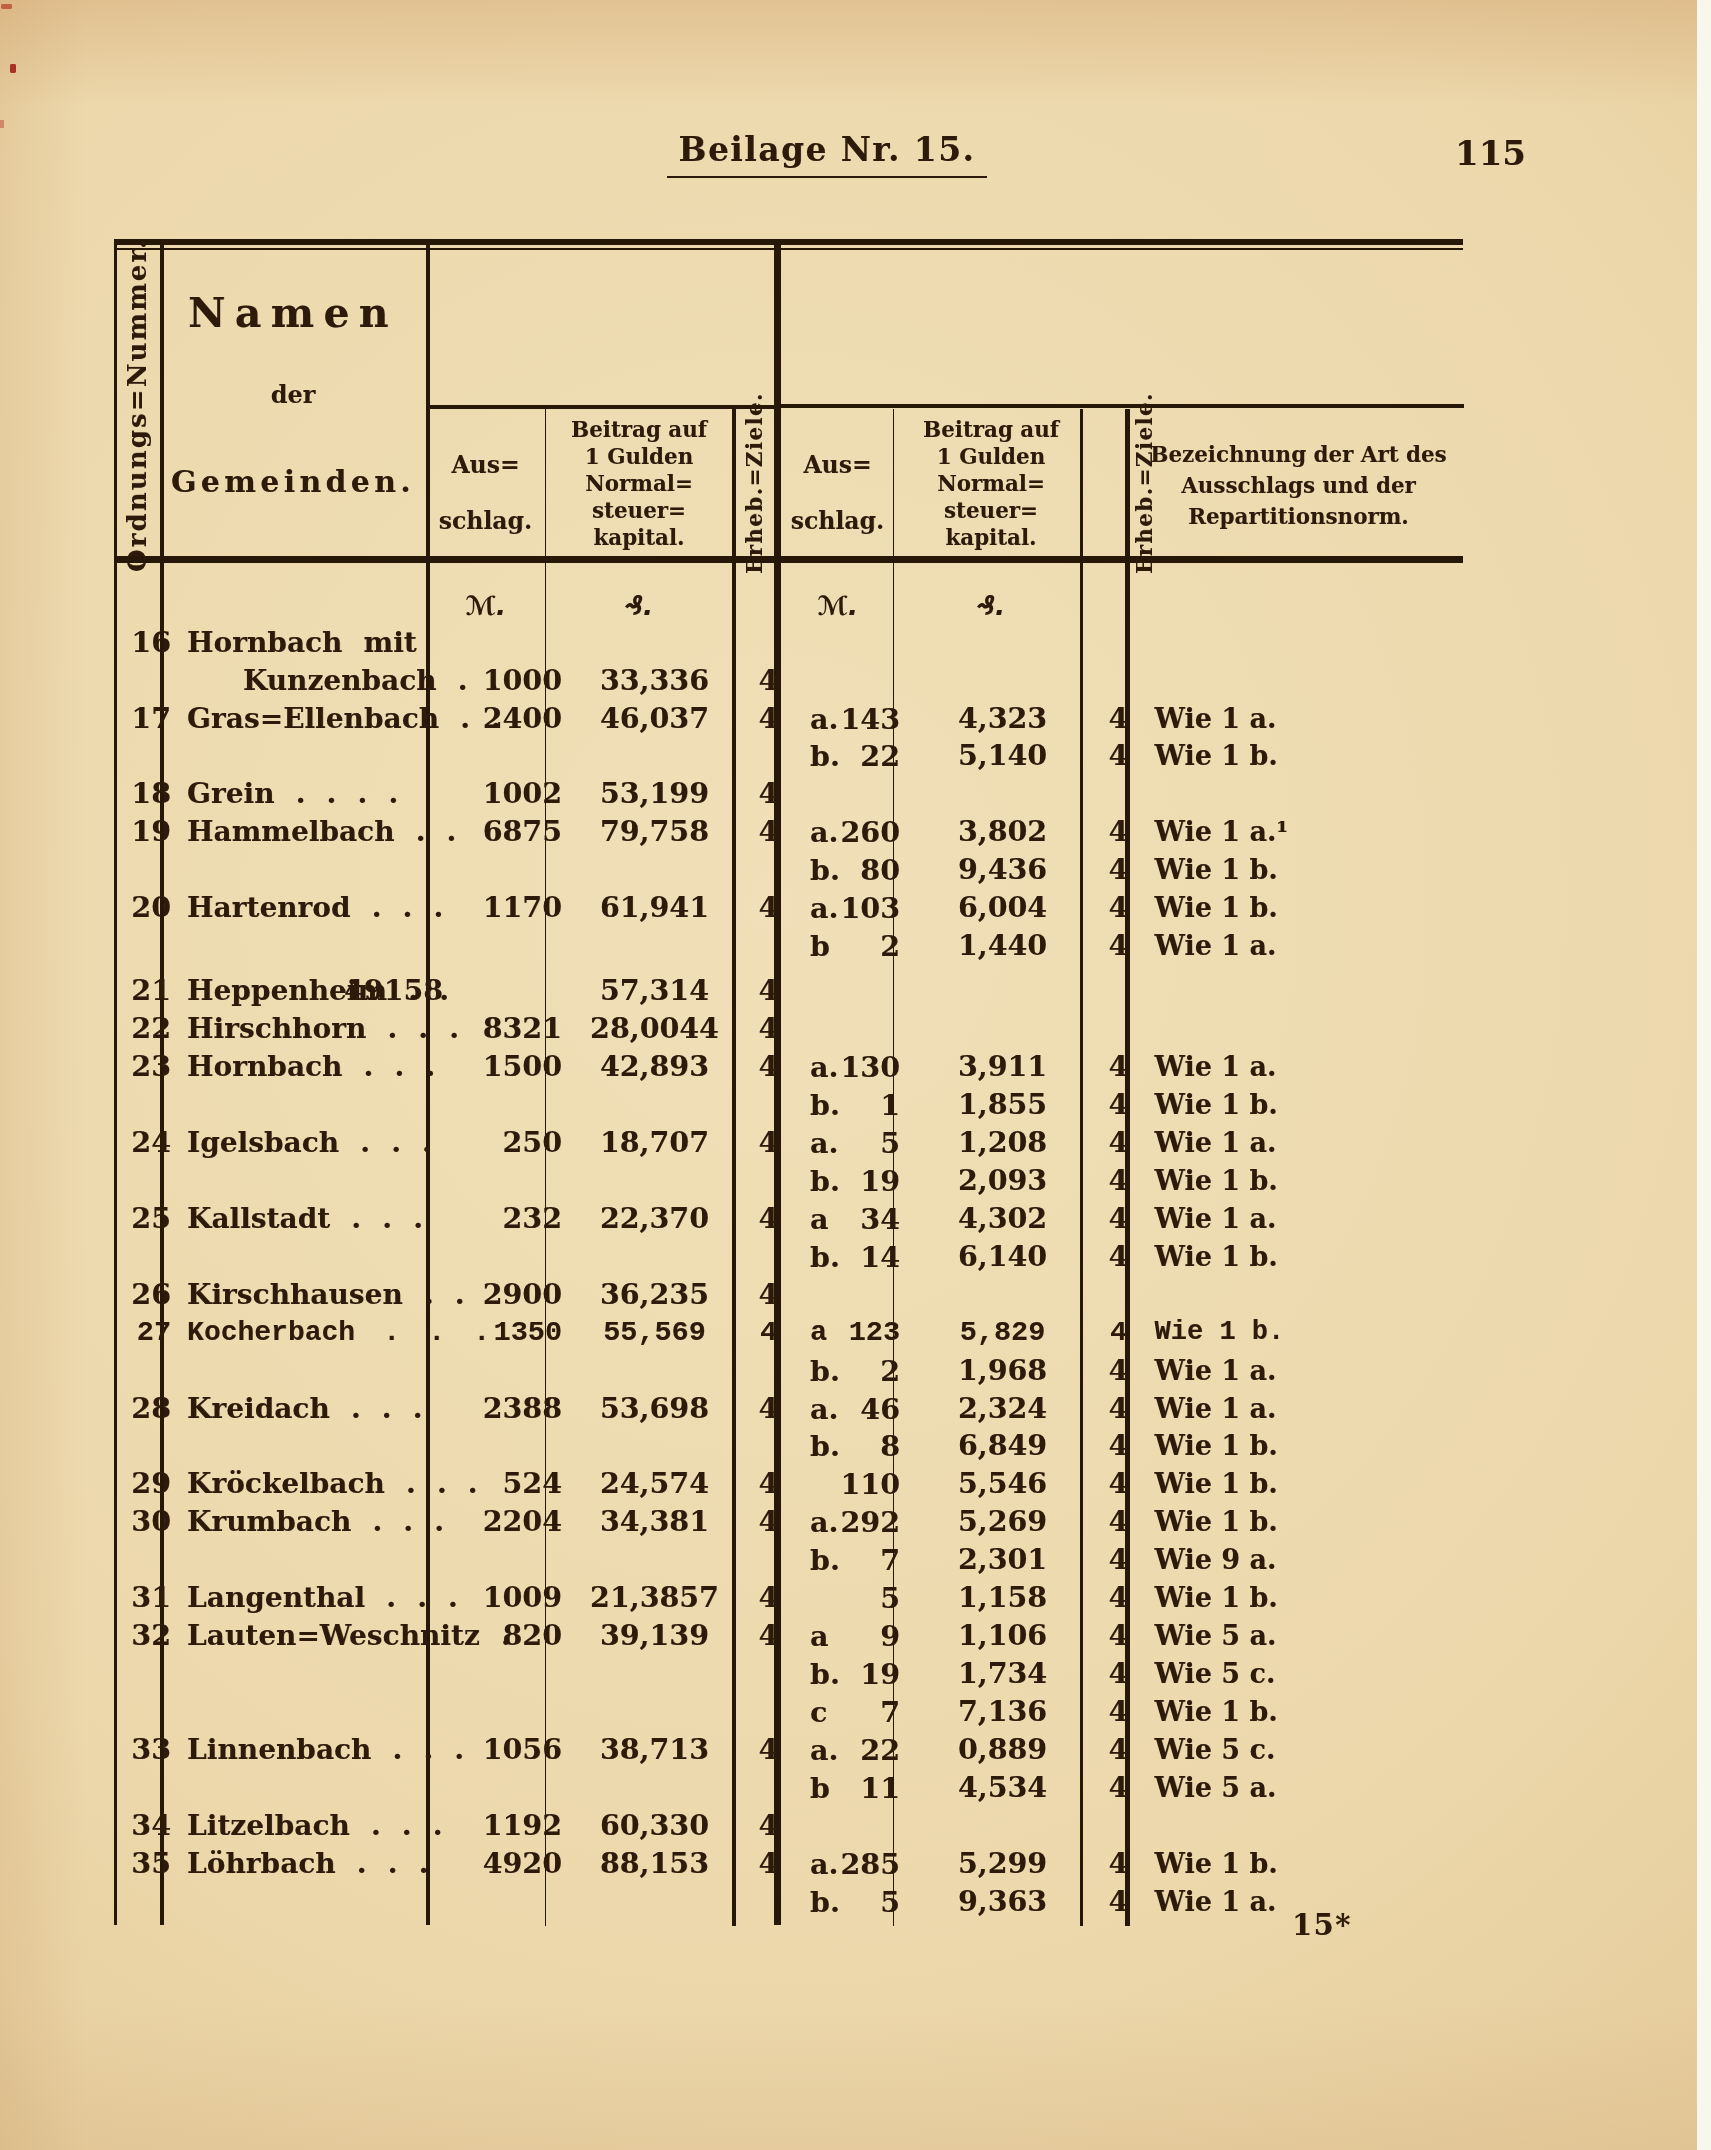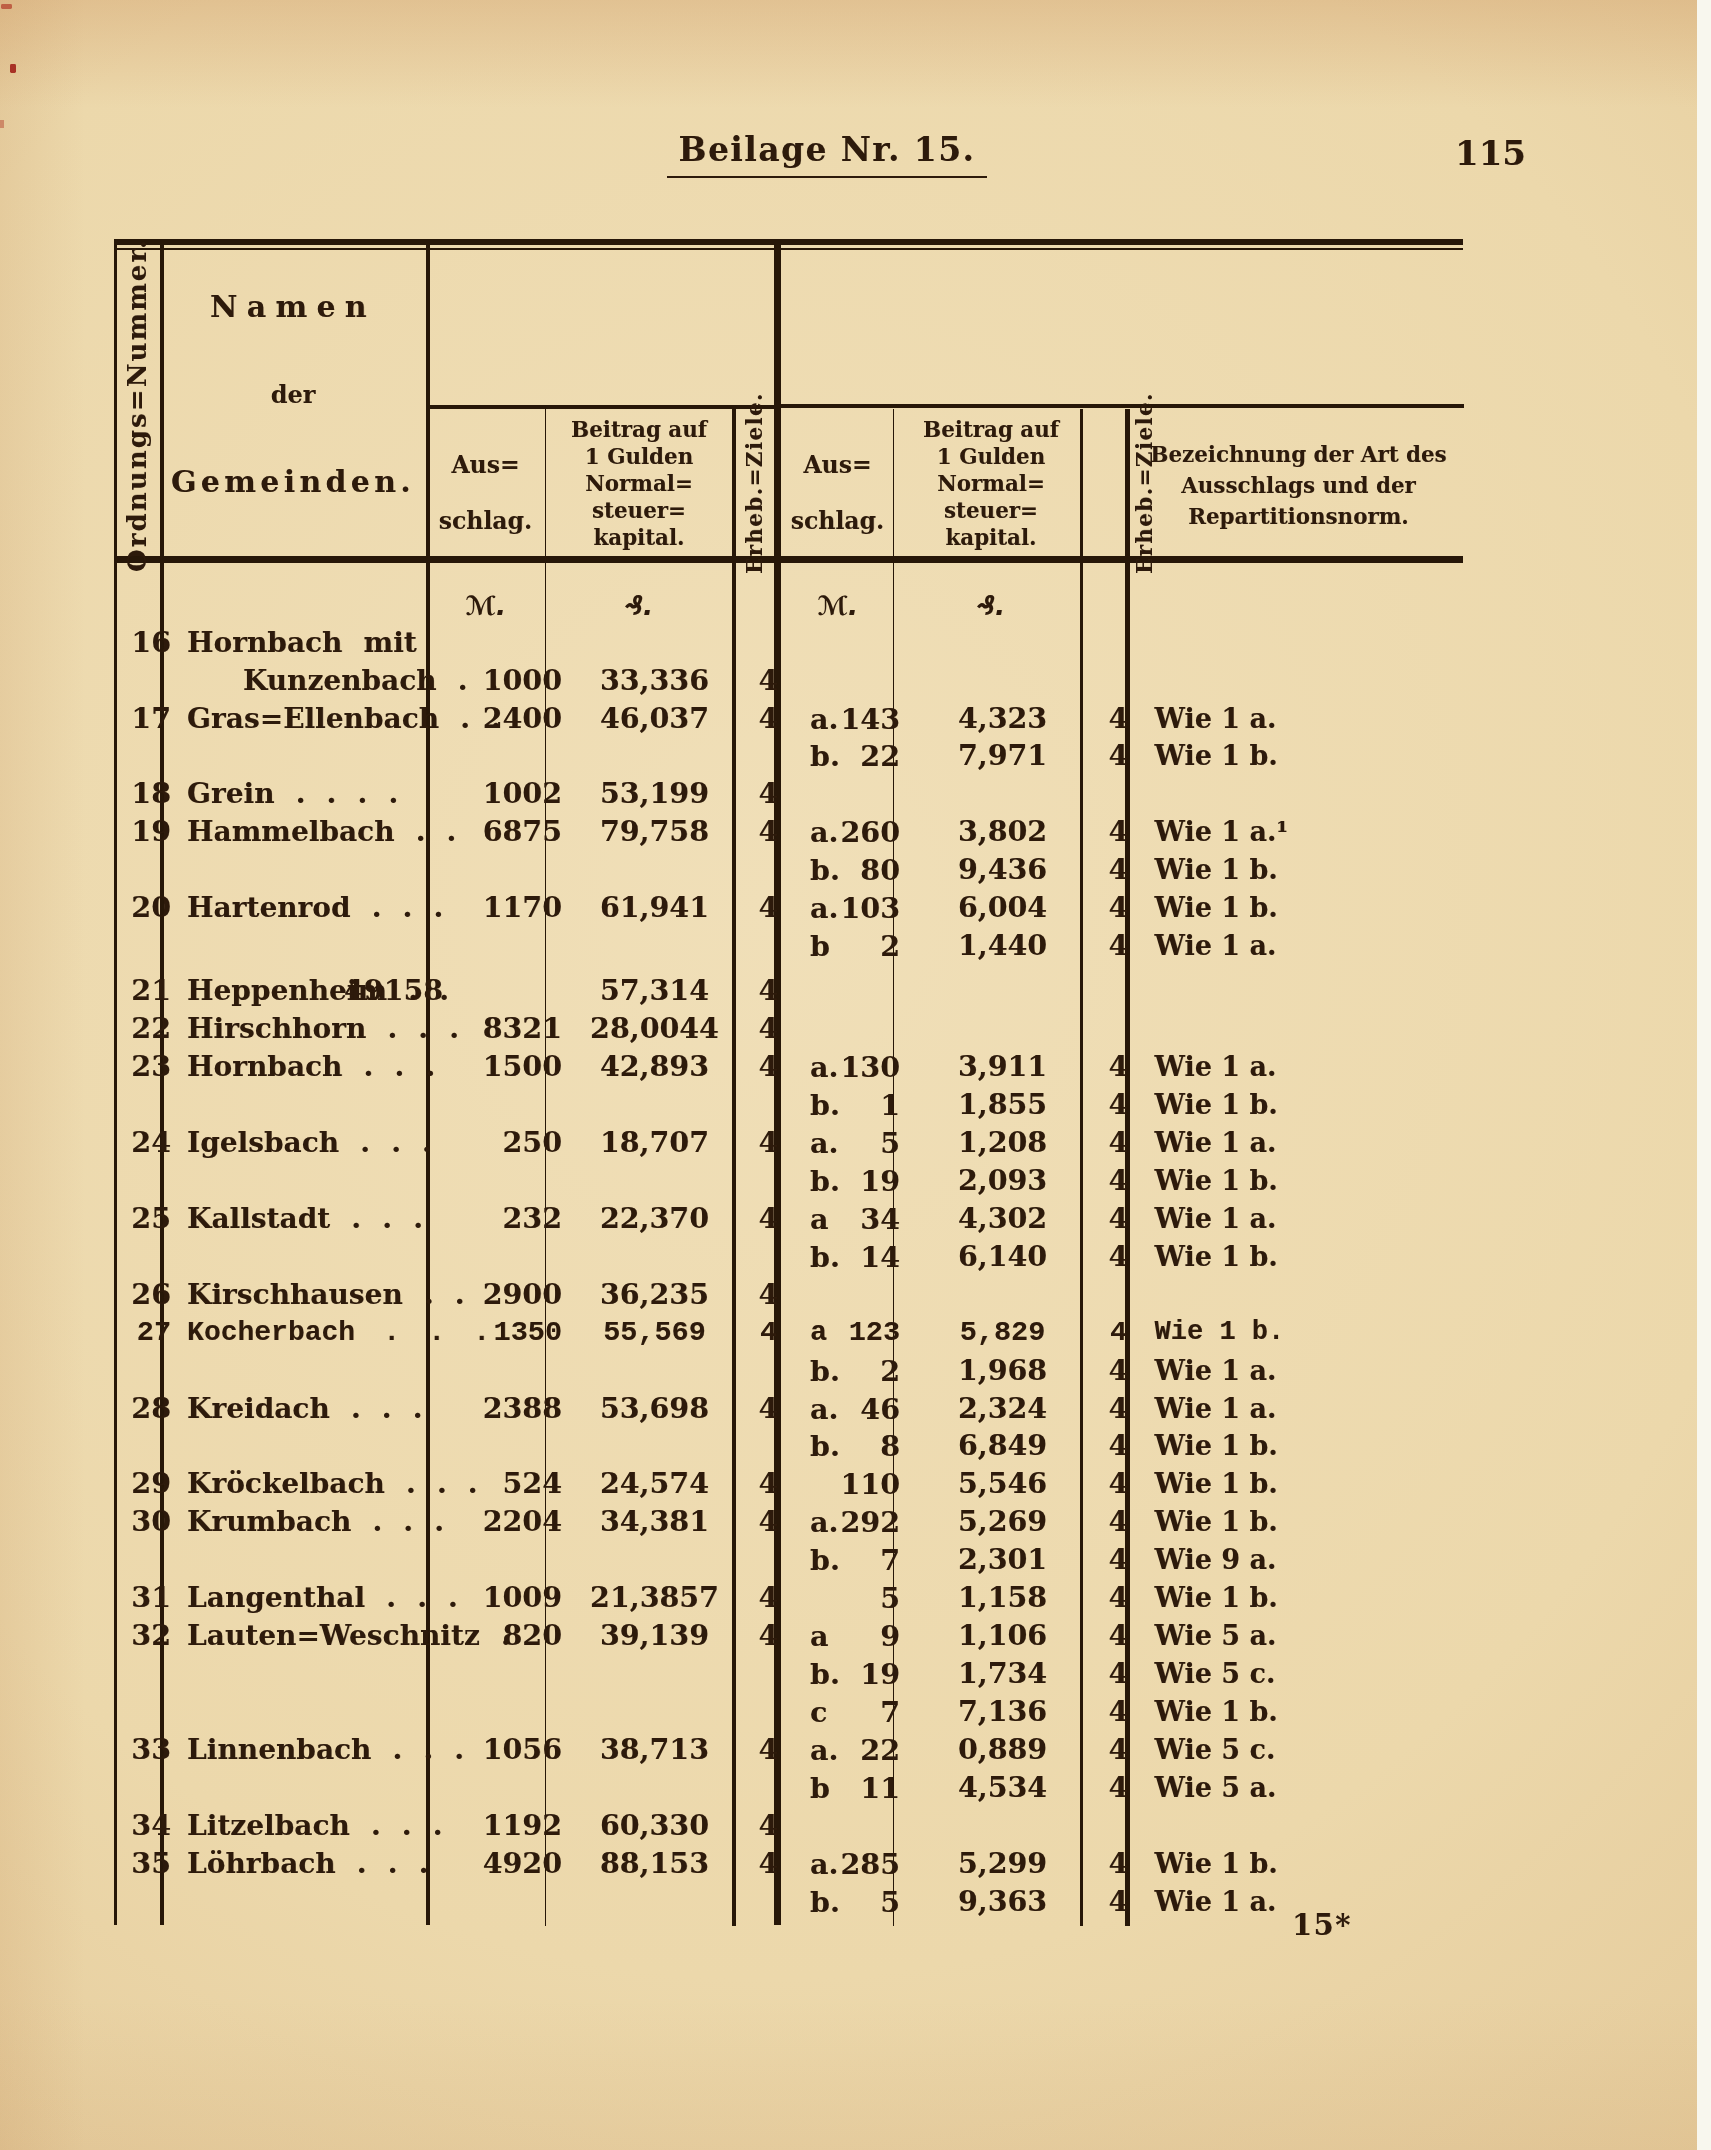--- a/index.html
+++ b/index.html
@@ -41,21 +41,21 @@
   .vr-b1e1{left:618px;top:170px;width:3.6px;height:1517px;}
   .vr-group{left:660px;top:0;width:7.1px;height:1686px;}
   .vr-a2b2{left:779px;top:170px;width:1.4px;height:1517px;}
   .vr-b2e2{left:966px;top:170px;width:2.9px;height:1517px;}
   .vr-e2bez{left:1011px;top:170px;width:5px;height:1517px;}
   
   .hl{position:absolute;font-weight:bold;text-align:center;}
   .ml{white-space:pre-line;}
   .rot{writing-mode:vertical-rl;transform:rotate(180deg);display:flex;align-items:center;justify-content:center;}
   .lbl-ord{left:1.4px;top:20px;width:44px;height:291px;font-size:26px;letter-spacing:2.1px;}
-  .lbl-namen1{left:50px;top:50px;width:258px;font-size:30px;letter-spacing:9.3px;}
+  .lbl-namen1{left:50px;top:50px;width:258px;font-size:41px;letter-spacing:9.3px;}
   .lbl-namen2{left:50px;top:141px;width:258px;font-size:24px;}
   .lbl-namen3{left:50px;top:225px;width:258px;font-size:30px;letter-spacing:4.3px;}
   .lbl-umlage{left:315px;top:15.7px;width:341px;font-size:22px;line-height:29px;}
   .lbl-aus1{left:315px;top:198px;width:113px;font-size:23.5px;line-height:56px;}
   .lbl-beitrag1{left:435px;top:177px;width:180px;font-size:21.4px;line-height:27px;}
   .lbl-ziele1{left:620px;top:175px;width:40px;height:138px;font-size:21.4px;letter-spacing:1.4px;}
   .lbl-sonstige{left:667px;top:60px;width:682px;font-size:30px;letter-spacing:2.9px;}
   .lbl-aus2{left:667px;top:198px;width:113px;font-size:23.5px;line-height:56px;}
   .lbl-beitrag2{left:787px;top:177px;width:180px;font-size:21.4px;line-height:27px;}
   .lbl-ziele2{left:1008px;top:175px;width:44px;height:138px;font-size:21.4px;letter-spacing:1.4px;}
@@ -171,21 +171,21 @@
           </span>
           <span class="c-beitrag2">4,323</span>
           <span class="c-z2">4</span>
           <span class="c-bez">Wie 1 a.</span>
         </div>
         <div class="row" style="top: 497px;">
           <span class="c-aus2">
             <span class="l">b.</span>
             <span class="v">22</span>
           </span>
-          <span class="c-beitrag2">7,971</span>
+          <span class="c-beitrag2">5,140</span>
           <span class="c-z2">4</span>
           <span class="c-bez">Wie 1 b.</span>
         </div>
         <div class="row" style="top: 535px;">
           <span class="c-num">18</span>
           <span class="c-name">Grein .  .  .  .</span>
           <span class="c-aus1">1002</span>
           <span class="c-beitrag1">53,199</span>
           <span class="c-z1">4</span>
         </div>

